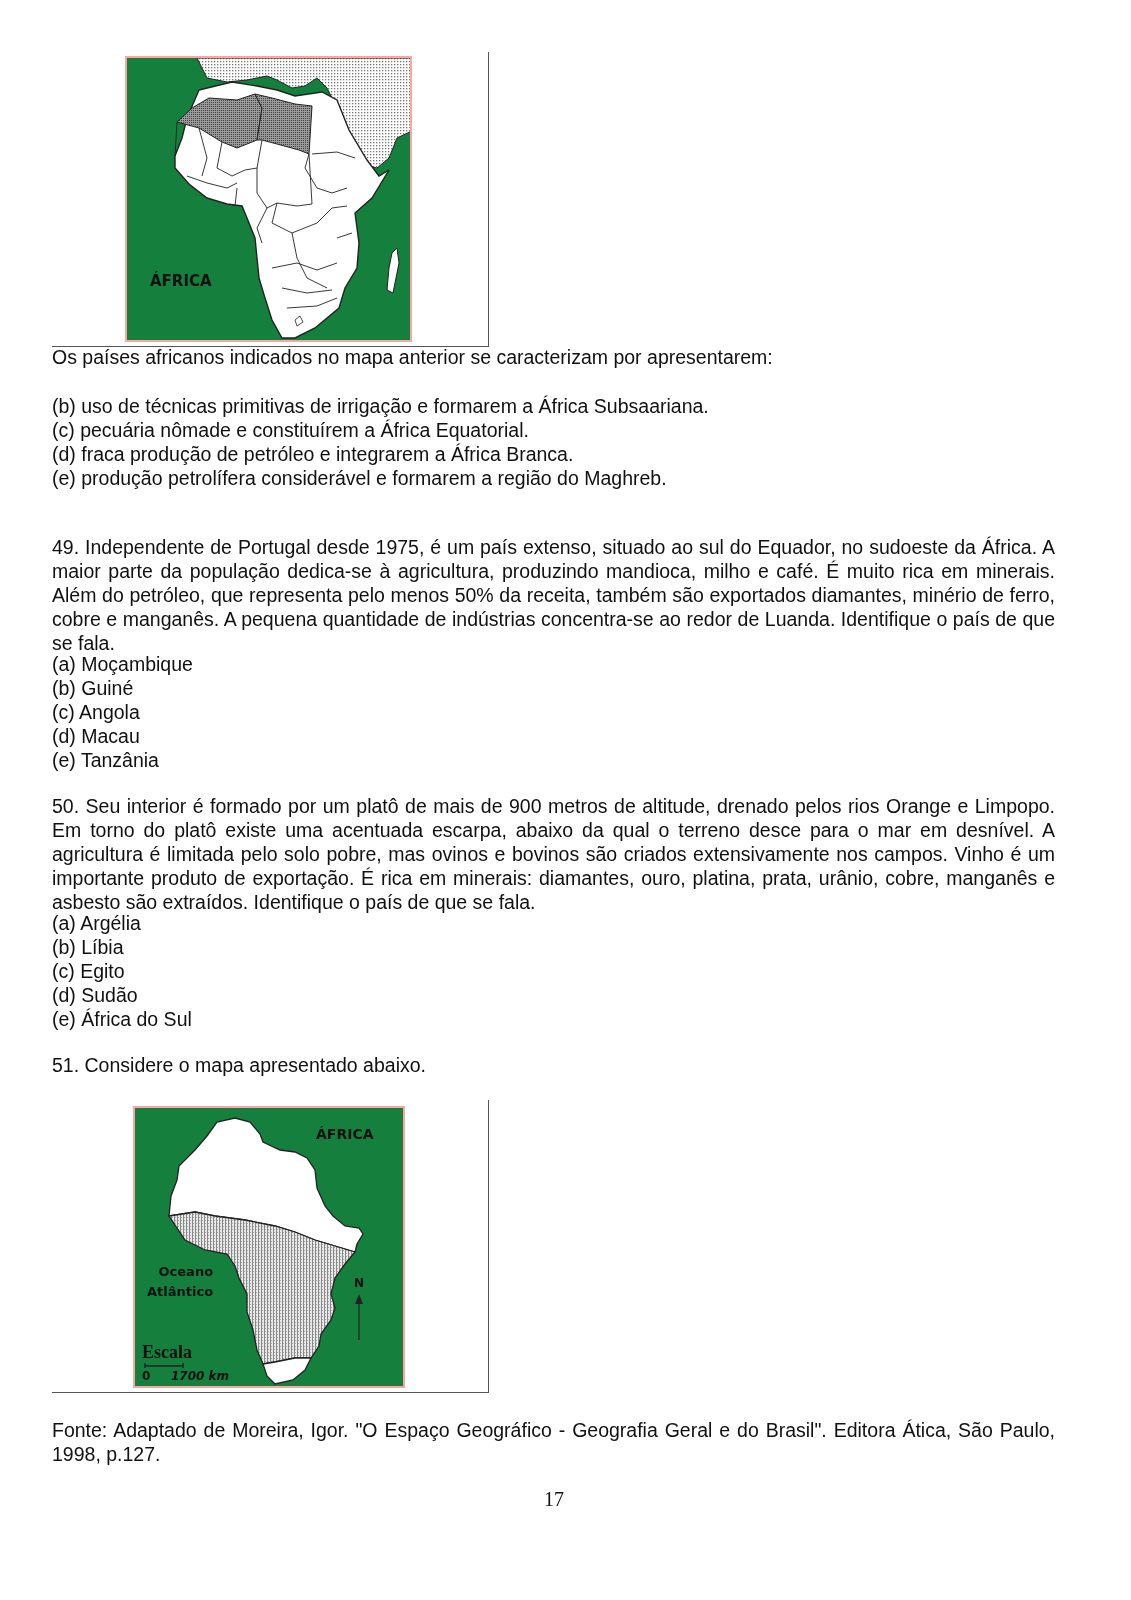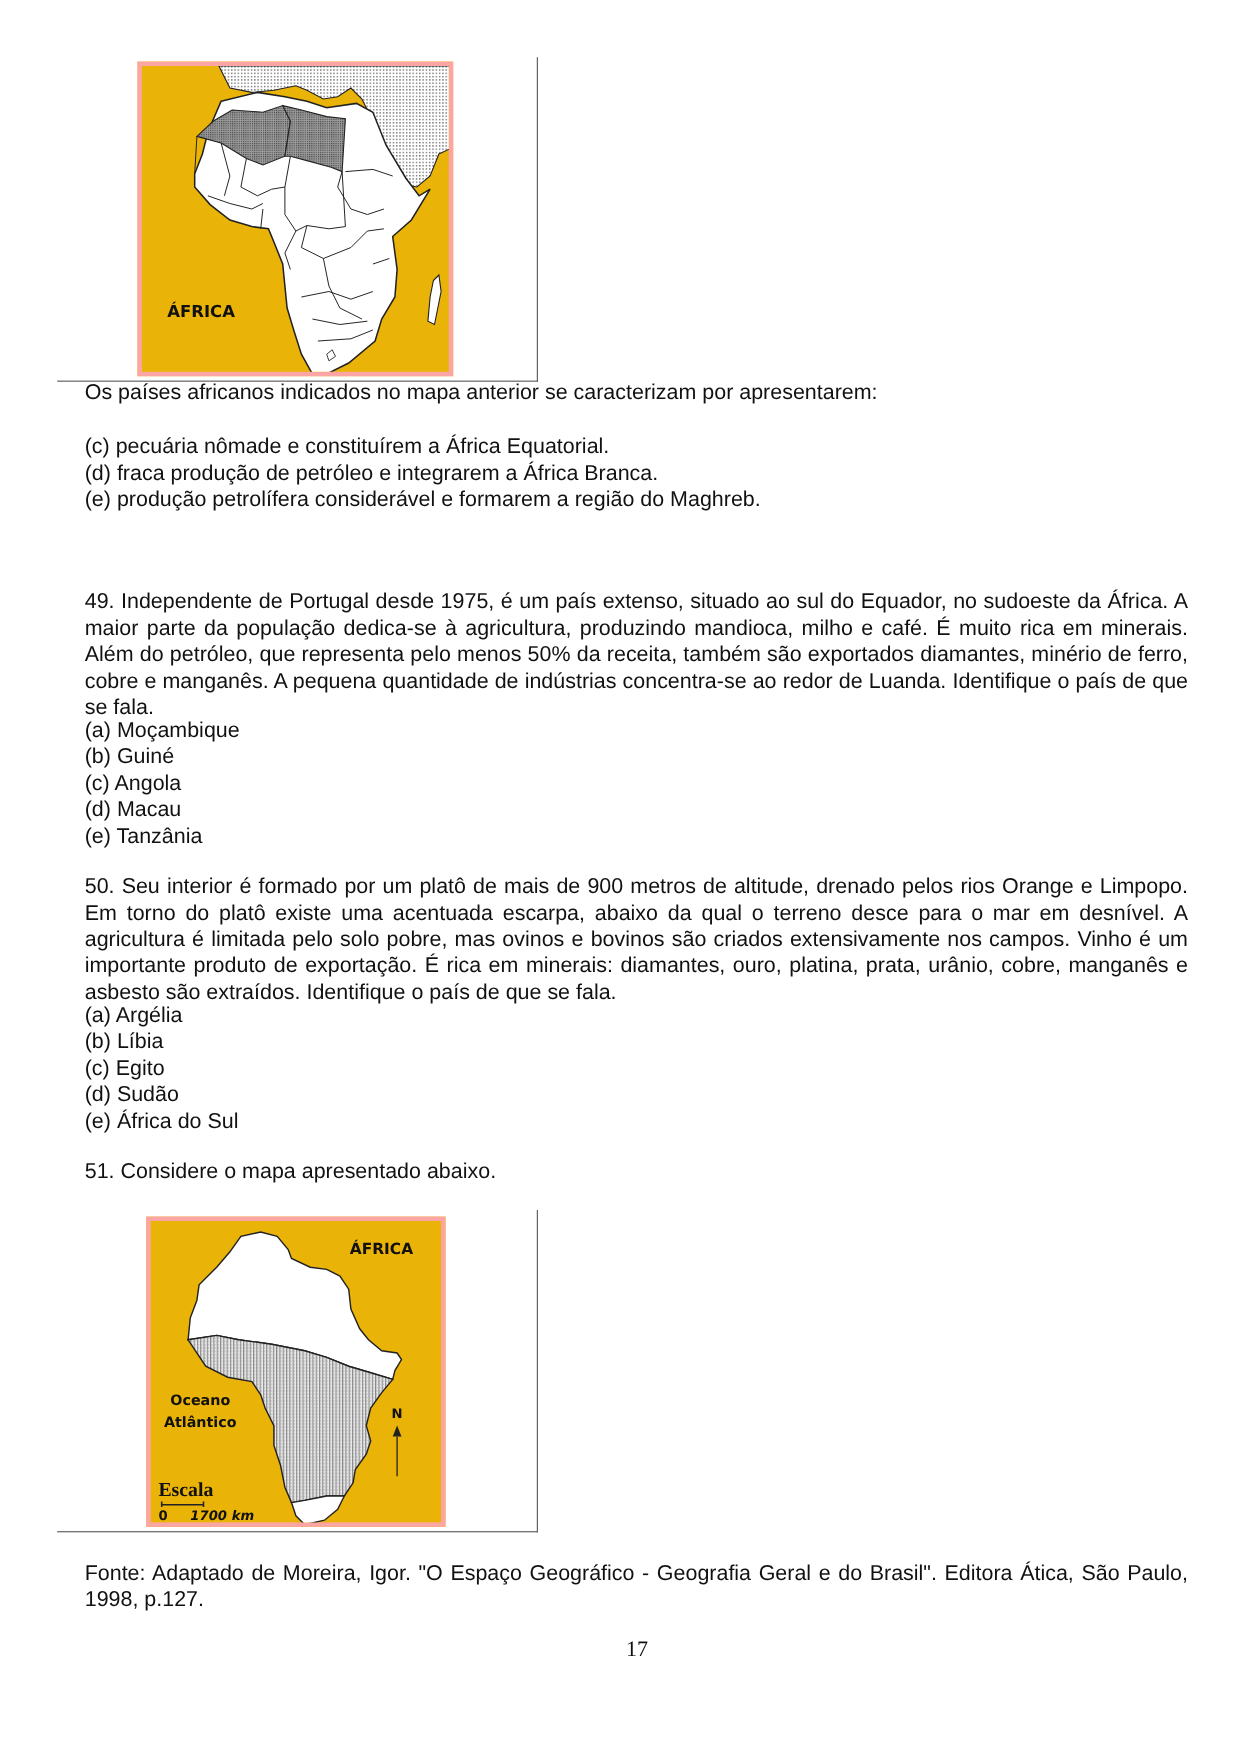--- a/index.html
+++ b/index.html
@@ -1,22 +1,22 @@
 <!DOCTYPE html>
 <html><head>
 <meta charset="utf-8">
 <style>
   html, body { margin: 0; padding: 0; background: #ffffff; }
   body { width: 1131px; height: 1600px; position: relative; overflow: hidden;
          font-family: "Liberation Sans", sans-serif; color: #111; }
-  .abs { position: absolute; margin-left: 25px; }
+  .abs { position: absolute; }
   .txt { font-size: 19.5px; line-height: 24px; }
   .just { text-align: justify; text-align-last: left; }
   .fig-frame { position: absolute; border-right: 1px solid #555; border-bottom: 1px solid #555; }
-  .map-box { position: absolute; border: 4px solid #fca5a5; background: #eab308; box-sizing: border-box; overflow: hidden; }
+  .map-box { position: absolute; border: 2px solid #fca5a5; background: #15803d; box-sizing: border-box; overflow: hidden; }
   .map-label { position: absolute; font-family: "DejaVu Sans", sans-serif; font-weight: bold; color: #111; }
   .page-num { font-family: "Liberation Serif", serif; font-size: 20px; }
   p { margin: 0; }
 </style>
 </head>
 <body>
 
 <div class="fig-frame" style="left:52px; top:52px; width:436px; height:294px;"></div>
 <div class="map-box" style="left:125px; top:56px; width:287px; height:286px;">
   <svg width="287" height="286" viewBox="0 0 287 286">
@@ -58,20 +58,21 @@
 
     <path d="M265,195 L270,190 L272,205 L266,235 L260,232 L262,210 Z" fill="#fff" stroke="#222" stroke-width="1"></path>
 
     <path d="M168,262 L173,258 L176,264 L170,268 Z" fill="#fff" stroke="#222" stroke-width="0.8"></path>
   </svg>
   <div class="map-label" style="left:23px; top:214px; font-size:15px;">ÁFRICA</div>
 </div>
 
 <p class="abs txt" style="left:52px; top:345px;">Os países africanos indicados no mapa anterior se caracterizam por apresentarem:</p>
 <div class="abs" style="left:52px; top:394px;">
+  <p class="txt">(b) uso de técnicas primitivas de irrigação e formarem a África Subsaariana.</p>
   <p class="txt">(c) pecuária nômade e constituírem a África Equatorial.</p>
   <p class="txt">(d) fraca produção de petróleo e integrarem a África Branca.</p>
   <p class="txt">(e) produção petrolífera considerável e formarem a região do Maghreb.</p>
 </div>
 
 <p class="abs txt just" style="left:52px; top:535px; width:1003px;">49. Independente de Portugal desde 1975, é um país extenso, situado ao sul do Equador, no sudoeste da África. A maior parte da população dedica-se à agricultura, produzindo mandioca, milho e café. É muito rica em minerais. Além do petróleo, que representa pelo menos 50% da receita, também são exportados diamantes, minério de ferro, cobre e manganês. A pequena quantidade de indústrias concentra-se ao redor de Luanda. Identifique o país de que se fala.</p>
 <div class="abs" style="left:52px; top:652px;">
   <p class="txt">(a) Moçambique</p>
   <p class="txt">(b) Guiné</p>
   <p class="txt">(c) Angola</p>
@@ -112,21 +113,21 @@
       <polygon points="224,186 220,196 228,196" fill="#222"></polygon>
     </g>
 
     <g>
       <line x1="10" y1="258" x2="48" y2="258" stroke="#222" stroke-width="1.4"></line>
       <line x1="10" y1="255" x2="10" y2="260" stroke="#222" stroke-width="1.4"></line>
       <line x1="48" y1="255" x2="48" y2="260" stroke="#222" stroke-width="1.4"></line>
     </g>
   </svg>
   <div class="map-label" style="left:181px; top:18px; font-size:14px;">ÁFRICA</div>
-  <div class="map-label" style="left:12px; top:154px; font-size:13px; line-height:20px; text-align:center;">
+  <div class="map-label" style="left:12px; top:154px; font-size:13px; line-height:20px; text-align:right;">
     <div>Oceano</div>
     <div>Atlântico</div>
   </div>
   <div class="map-label" style="left:219px; top:168px; font-size:12px;">N</div>
   <div class="map-label" style="left:7px; top:234px; font-size:18px;font-family:Liberation Serif, serif;">Escala</div>
   <div class="map-label" style="left:7px; top:261px; font-size:12px;">0</div>
   <div class="map-label" style="left:36px; top:261px; font-size:12px;font-style:italic;">1700 km</div>
 </div>
 
 <p class="abs txt just" style="left:52px; top:1418px; width:1003px;">Fonte: Adaptado de Moreira, Igor. "O Espaço Geográfico - Geografia Geral e do Brasil". Editora Ática, São Paulo, 1998, p.127.</p>

